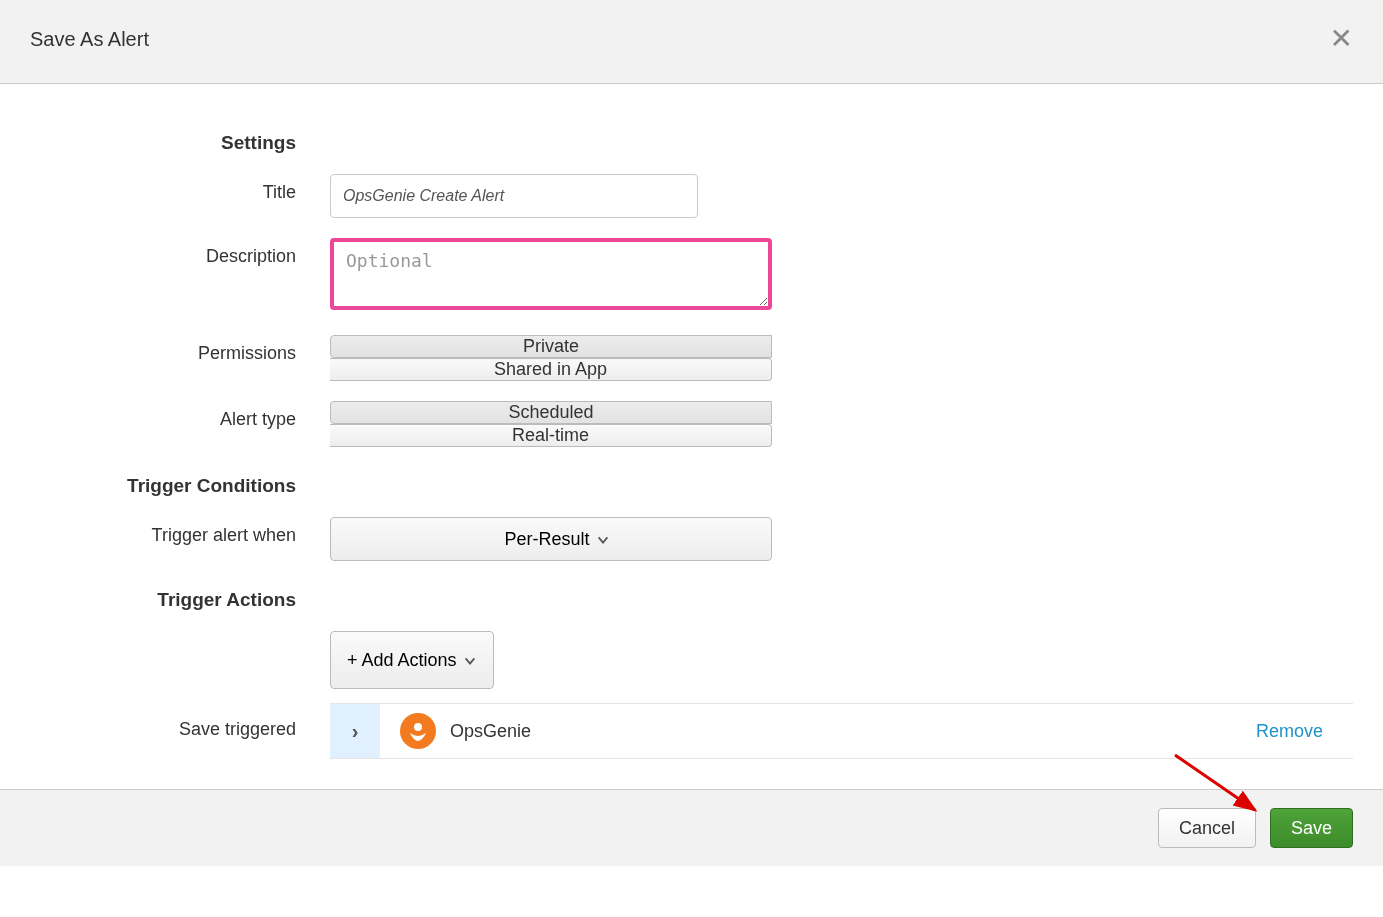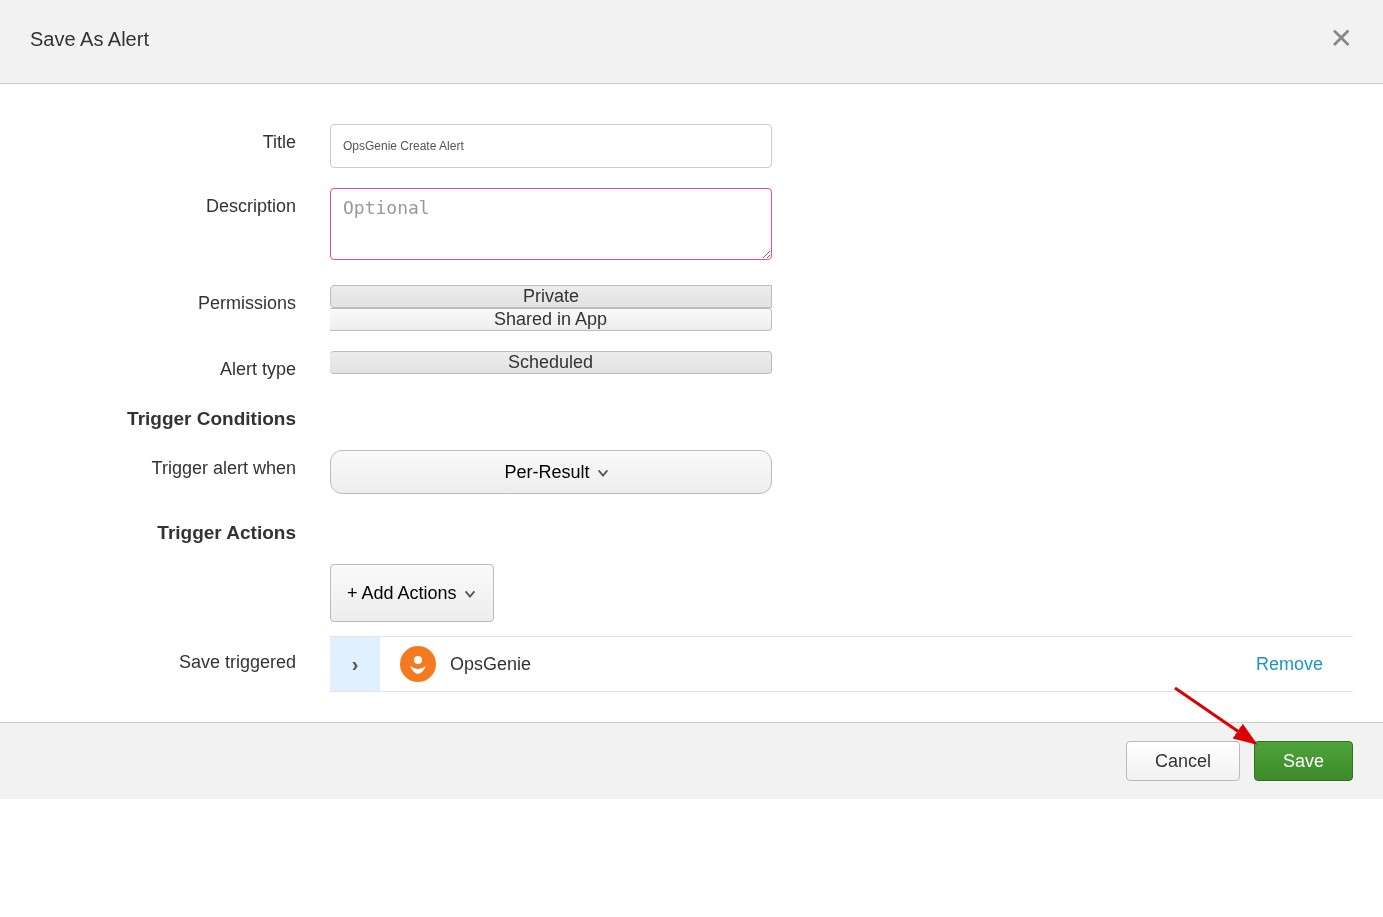--- a/index.html
+++ b/index.html
@@ -48,34 +48,35 @@
     color: #333;
   }
   .section-label {
     font-weight: 700;
     font-size: 19px;
   }
   .field-col {
     flex: 1;
   }
   input.text-input {
-    width: 442px;
+    width: 368px;
     height: 44px;
     padding: 8px 12px;
-    font-size: 12px;
+    font-size: 16px;
     border: 1px solid #ccc;
     border-radius: 4px;
     color: #555;
+    font-style: italic;
   }
   textarea.text-area {
     width: 442px;
     height: 72px;
     padding: 8px 12px;
     font-size: 18px;
-    border: 1px solid #ec4899;
+    border: 4px solid #ec4899;
     border-radius: 4px;
     resize: both;
     color: #555;
   }
   textarea.text-area::placeholder { color: #999; }
   .btn-group {
     display: inline-flex;
     width: 442px;
     flex-direction: column;
   }
@@ -99,21 +100,21 @@
     border-top-right-radius: 4px;
     border-bottom-right-radius: 4px;
     border-left: none;
   }
   .dropdown-btn {
     width: 442px;
     height: 44px;
     font-size: 18px;
     background: linear-gradient(#fafafa,#ededed);
     border: 1px solid #bbb;
-    border-radius: 12px;
+    border-radius: 4px;
     display: inline-flex;
     align-items: center;
     justify-content: center;
     gap: 6px;
     cursor: pointer;
     padding-left: 12px;
   }
   .small-dropdown-btn {
     height: 58px;
     padding: 0 16px;
@@ -188,21 +189,21 @@
   .dialog-footer {
     background: #f2f2f2;
     border-top: 1px solid #ccc;
     padding: 18px 30px;
     display: flex;
     justify-content: flex-end;
     gap: 14px;
   }
   .footer-btn {
     height: 40px;
-    padding: 0 28px;
+    padding: 0 20px;
     font-size: 18px;
     border-radius: 4px;
     cursor: pointer;
   }
   .cancel-btn {
     background: linear-gradient(#fff,#f1f1f1);
     border: 1px solid #bbb;
     color: #333;
   }
   .save-btn {
@@ -222,20 +223,24 @@
 </head>
 <body>
 
 <div class="dialog-header">
   <div class="dialog-title">Save As Alert</div>
   <button class="close-btn">✕</button>
 </div>
 
 <div class="dialog-body">
 
+  <div class="form-row">
+    <div class="label-col section-label">Settings</div>
+    <div class="field-col"></div>
+  </div>
 
   <div class="form-row">
     <div class="label-col">Title</div>
     <div class="field-col">
       <input class="text-input" type="text" value="OpsGenie Create Alert" style="">
     </div>
   </div>
 
   <div class="form-row">
     <div class="label-col">Description</div>
@@ -252,20 +257,21 @@
         <button>Shared in App</button>
       </div>
     </div>
   </div>
 
   <div class="form-row">
     <div class="label-col">Alert type</div>
     <div class="field-col">
       <div class="btn-group">
         <button class="selected">Scheduled</button>
+        <button>Real-time</button>
       </div>
     </div>
   </div>
 
   <div class="form-row">
     <div class="label-col section-label">Trigger Conditions</div>
     <div class="field-col"></div>
   </div>
 
   <div class="form-row">

